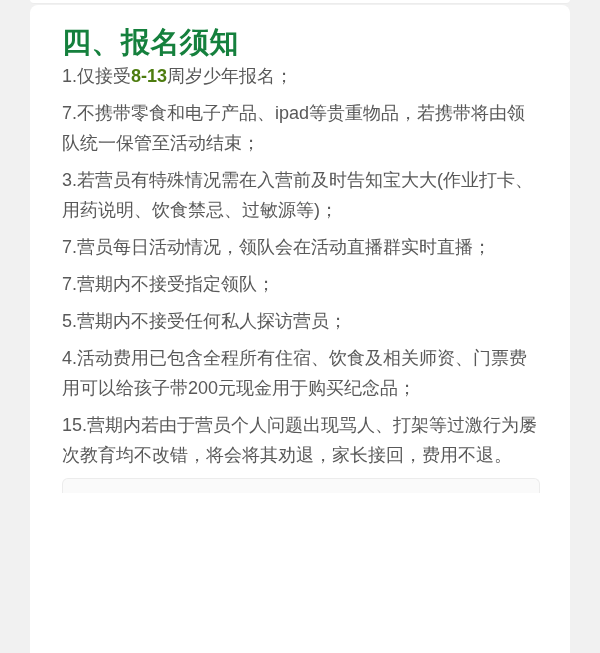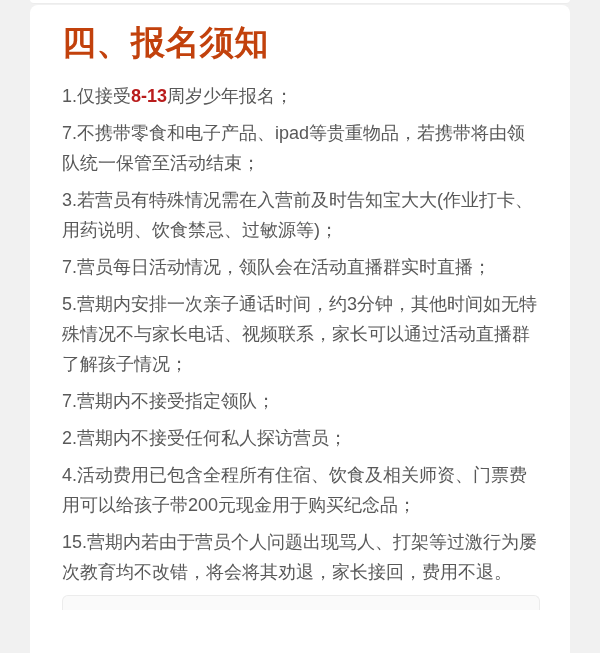--- a/index.html
+++ b/index.html
@@ -17,35 +17,35 @@
     border-radius:0 0 8px 8px;
   }
   .card {
     position:absolute; left:30px; right:30px; top:5px; bottom:0;
     background:#ffffff;
     border-radius:8px 8px 0 0;
     padding:20px 30px 0 32px;
     box-sizing:border-box;
   }
   .heading {
-    margin:0 0 22px 0;
-    font-size:34px;
+    margin:0 0 2px 0;
+    font-size:29px;
     line-height:34px;
     font-weight:700;
     letter-spacing:0.5px;
-    color:#c2410c;
+    color:#15803d;
   }
   .item {
     margin:0 0 7px 0;
     font-size:18px;
     line-height:30px;
     color:#595959;
     word-break:break-all;
   }
-  .item .hl { font-weight:700; color:#b91c1c; }
+  .item .hl { font-weight:700; color:#4d7c0f; }
   .next-box-edge {
     margin-top:8px;
     height:14px;
     background:#fafafa;
     border:1px solid #ececec;
     border-bottom:none;
     border-radius:6px 6px 0 0;
   }
 </style>
 </head>
@@ -54,21 +54,20 @@
 <div class="prev-card-edge"></div>
 
 <div class="card">
   <h2 class="heading">四、报名须知</h2>
 
   <div>
     <p class="item"><span>1.仅接受</span><span class="hl">8-13</span><span>周岁少年报名；</span></p>
     <p class="item"><span>7.不携带零食和电子产品、ipad等贵重物品，若携带将由领队统一保管至活动结束；</span><span class="hl"></span><span></span></p>
     <p class="item"><span>3.若营员有特殊情况需在入营前及时告知宝大大(作业打卡、用药说明、饮食禁忌、过敏源等)；</span><span class="hl"></span><span></span></p>
     <p class="item"><span>7.营员每日活动情况，领队会在活动直播群实时直播；</span><span class="hl"></span><span></span></p>
-    <p class="item"><span>5.营期内安排一次亲子通话时间，约3分钟，其他时间如无特殊情况不与家长电话、视频联系，家长可以通过活动直播群了解孩子情况；</span><span class="hl"></span><span></span></p>
     <p class="item"><span>7.营期内不接受指定领队；</span><span class="hl"></span><span></span></p>
-    <p class="item"><span>2.营期内不接受任何私人探访营员；</span><span class="hl"></span><span></span></p>
+    <p class="item"><span>5.营期内不接受任何私人探访营员；</span><span class="hl"></span><span></span></p>
     <p class="item"><span>4.活动费用已包含全程所有住宿、饮食及相关师资、门票费用可以给孩子带200元现金用于购买纪念品；</span><span class="hl"></span><span></span></p>
     <p class="item"><span>15.营期内若由于营员个人问题出现骂人、打架等过激行为屡次教育均不改错，将会将其劝退，家长接回，费用不退。</span><span class="hl"></span><span></span></p>
   </div>
 
   <div class="next-box-edge"></div>
 </div>
 
 </body></html>

